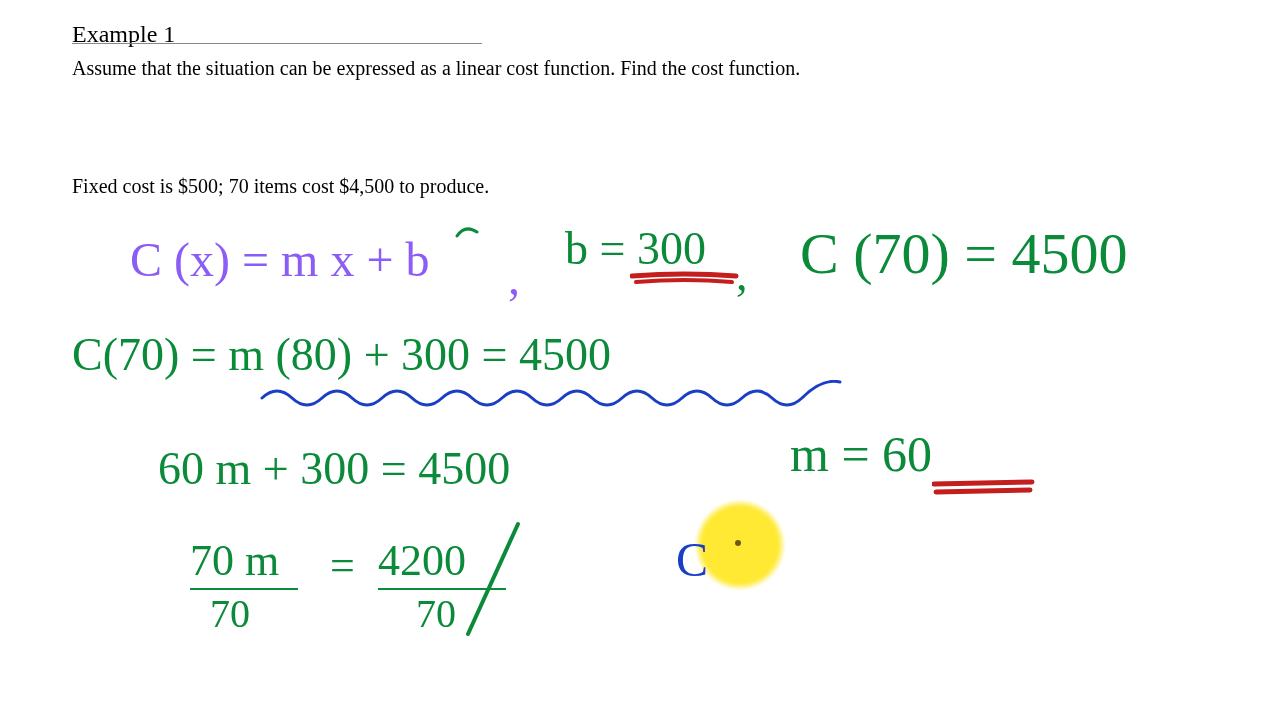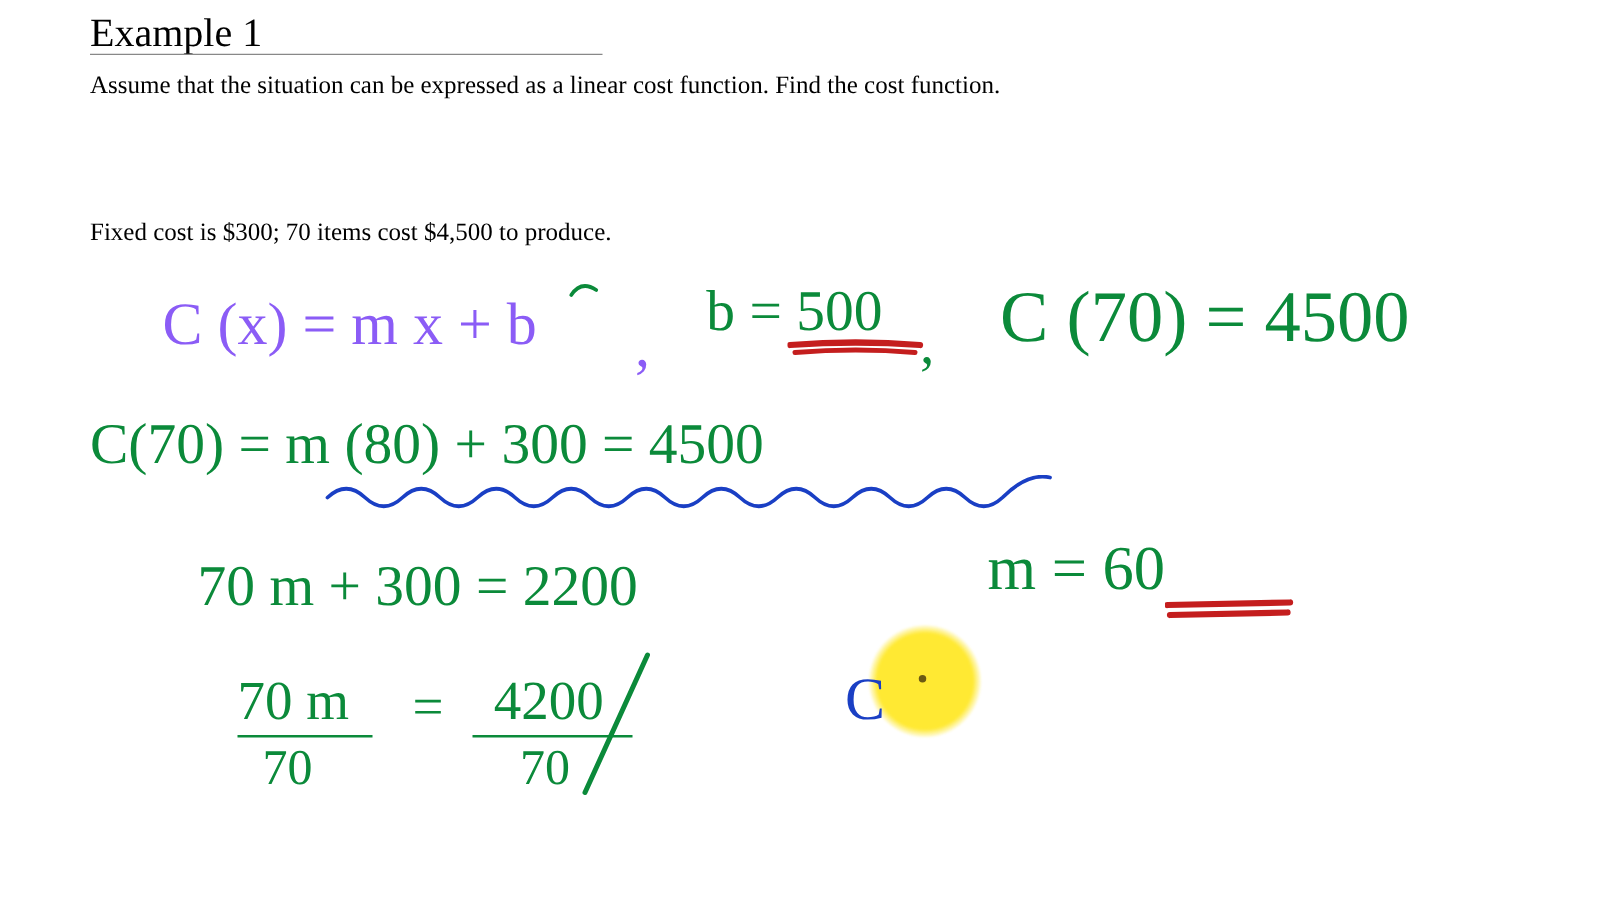--- a/index.html
+++ b/index.html
@@ -11,22 +11,22 @@
     color: #000;
     overflow: hidden;
     position: relative;
   }
   .typed {
     position: absolute;
     font-size: 20px;
     line-height: 1.3;
   }
   .typed.title {
-    font-size: 32px;
-    top: 6px; left: 72px;
+    font-size: 24px;
+    top: 19px; left: 72px;
   }
   .typed.prompt {
     top: 55px; left: 72px; right: 80px;
   }
   .typed.given {
     top: 173px; left: 72px;
   }
   .title-underline {
     position: absolute;
     top: 43px; left: 72px;
@@ -62,61 +62,61 @@
     position: absolute;
     height: 2px;
   }
 </style>
 </head>
 <body>
 
 <div class="typed title">Example 1</div>
 <div class="title-underline"></div>
 <div class="typed prompt">Assume that the situation can be expressed as a linear cost function.  Find the cost function.</div>
-<div class="typed given">Fixed cost is $300; 70 items cost $4,500 to produce.</div>
+<div class="typed given">Fixed cost is $500; 70 items cost $4,500 to produce.</div>
 
 <div class="hand red" style="top:232px; left:130px; font-size:48px;">C (x) = m x + b</div>
 
 <svg class="scribble" style="top:222px; left:455px;" width="24" height="20">
   <path d="M2 14 Q10 2 22 10" stroke="#0b8a3a" stroke-width="3" fill="none" stroke-linecap="round"></path>
 </svg>
 <div class="hand red" style="top:250px; left:508px; font-size:48px;">,</div>
 
-<div class="hand green" style="top:222px; left:565px; font-size:46px;">b = 500</div>
+<div class="hand green" style="top:222px; left:565px; font-size:46px;">b = 300</div>
 
 <svg class="scribble" style="top:270px; left:630px;" width="110" height="16">
   <path d="M2 6 Q55 2 106 6" stroke="#c41e1e" stroke-width="5" fill="none" stroke-linecap="round"></path>
   <path d="M6 12 Q55 8 102 12" stroke="#c41e1e" stroke-width="4" fill="none" stroke-linecap="round"></path>
 </svg>
 <div class="hand green" style="top:248px; left:736px; font-size:46px;">,</div>
 
 <div class="hand green" style="top:220px; left:800px; font-size:58px;">C (70) = 4500</div>
 
 <div class="hand green" style="top:328px; left:72px; font-size:46px;">C(70) = m (80) + 300 = 4500</div>
 
 <svg class="scribble" style="top:380px; left:260px;" width="590" height="30">
   <path d="M2 18 q15 -14 30 0 q15 14 30 0 q15 -14 30 0 q15 14 30 0 q15 -14 30 0 q15 14 30 0 q15 -14 30 0 q15 14 30 0 q15 -14 30 0 q15 14 30 0 q15 -14 30 0 q15 14 30 0 q15 -14 30 0 q15 14 30 0 q15 -14 30 0 q15 14 30 0 q15 -14 30 0 q15 14 30 0 q20 -20 38 -16" stroke="#1a3fc4" stroke-width="3" fill="none" stroke-linecap="round"></path>
 </svg>
 
-<div class="hand green" style="top:442px; left:158px; font-size:46px;">70 m + 300 = 2200</div>
+<div class="hand green" style="top:442px; left:158px; font-size:46px;">60 m + 300 = 4500</div>
 
 <div class="hand green" style="top:425px; left:790px; font-size:50px;text-align:right;">m = 60</div>
 
 <svg class="scribble" style="top:478px; left:932px;" width="105" height="20">
   <path d="M2 6 L100 4" stroke="#c41e1e" stroke-width="5" fill="none" stroke-linecap="round"></path>
   <path d="M4 14 L98 12" stroke="#c41e1e" stroke-width="5" fill="none" stroke-linecap="round"></path>
 </svg>
 
 <div class="hand green" style="top:535px; left:190px; font-size:44px;">70 m</div>
 <div class="frac-line" style="top:588px; left:190px; width:108px; background:#0b8a3a;"></div>
 <div class="hand green" style="top:590px; left:210px; font-size:40px;">70</div>
 
 <div class="hand green" style="top:540px; left:330px; font-size:44px;">=</div>
 
-<div class="hand green" style="top:535px; left:378px; font-size:44px;margin-left:17px;">4200</div>
+<div class="hand green" style="top:535px; left:378px; font-size:44px;">4200</div>
 <div class="frac-line" style="top:588px; left:378px; width:128px; background:#0b8a3a;"></div>
 <div class="hand green" style="top:590px; left:416px; font-size:40px;">70</div>
 
 <svg class="scribble" style="top:520px; left:460px;" width="70" height="120">
   <path d="M58 4 L8 114" stroke="#0b8a3a" stroke-width="4" fill="none" stroke-linecap="round"></path>
 </svg>
 
 <div class="highlight" style="top:500px; left:695px;"></div>
 
 <div style="position:absolute; top:540px; left:735px; width:6px; height:6px; background:#6b5a13; border-radius:50%;"></div>

